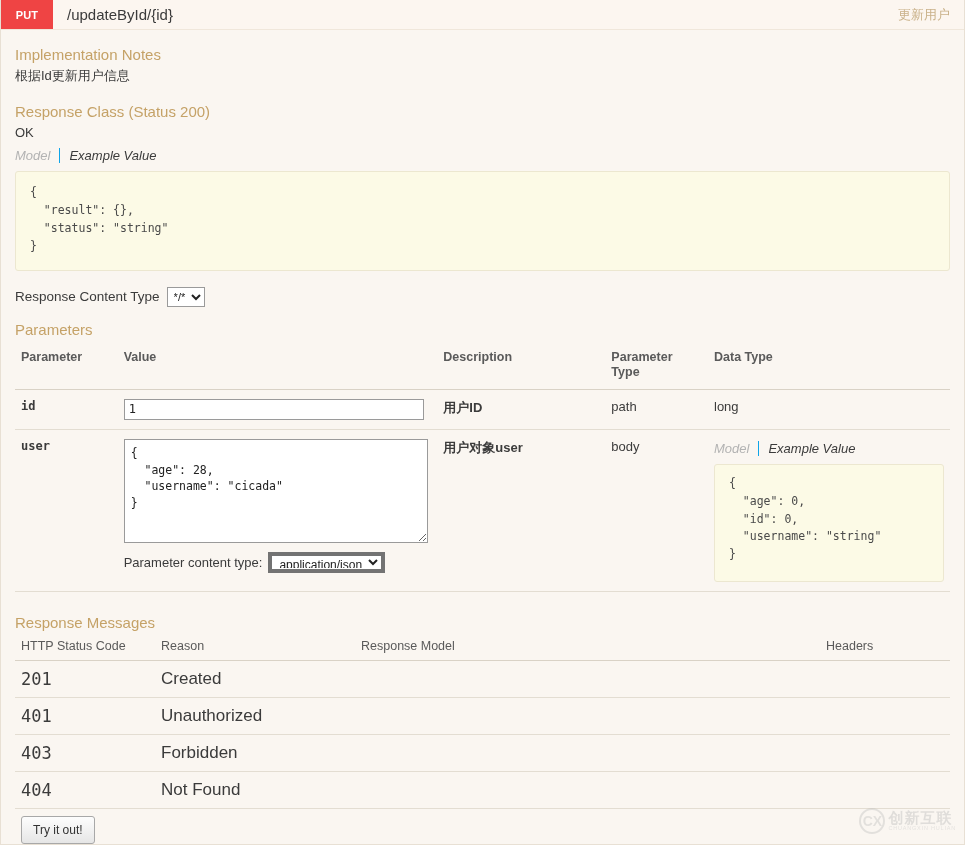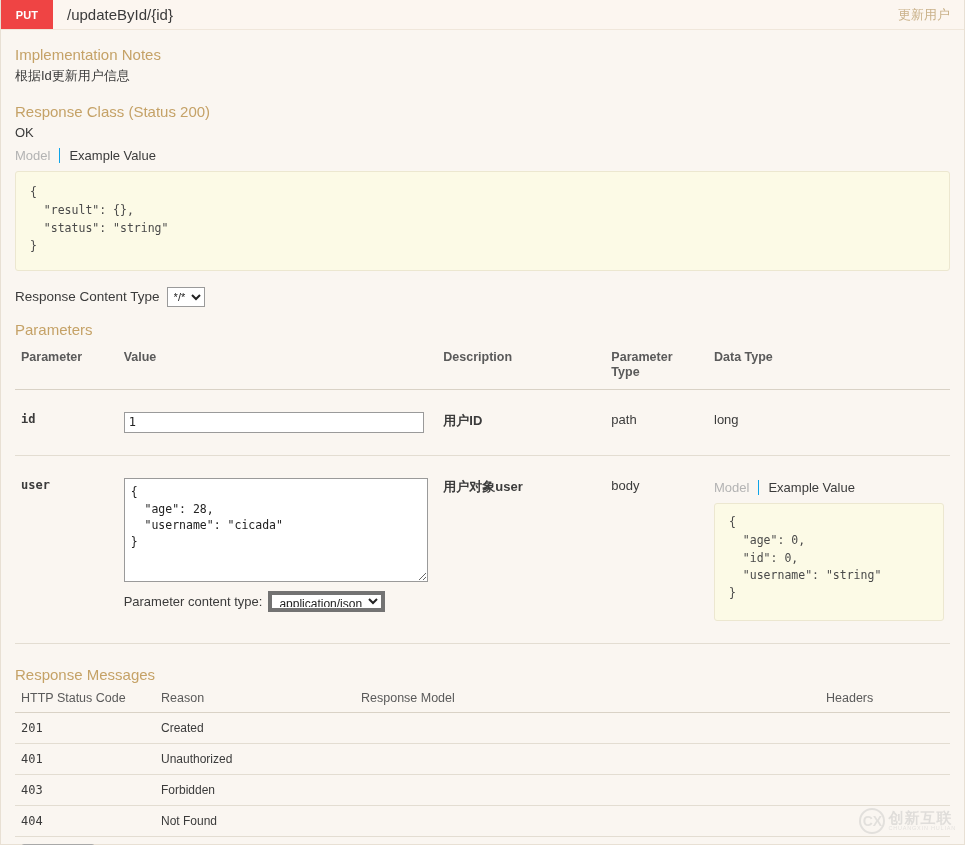--- a/index.html
+++ b/index.html
@@ -85,20 +85,21 @@
     margin: 0 0 18px 0;
     line-height: 1.4;
   }
 
   
   .model-tabs {
     display: flex;
     align-items: center;
     font-size: 13px;
     margin: 6px 0 8px 0;
+    font-style: italic;
   }
   .model-tabs .tab {
     padding: 0 9px 0 0;
     color: #b3b3b3;
     cursor: pointer;
   }
   .model-tabs .tab.active {
     color: #3b3b3b;
     border-left: 1px solid #0ea5e9;
     padding-left: 9px;
@@ -162,21 +163,21 @@
     text-align: left;
     font-weight: bold;
     color: #5a5a5a;
     font-size: 12.5px;
     padding: 4px 6px 8px 6px;
     border-bottom: 1px solid #d9d2c6;
     vertical-align: top;
     line-height: 1.25;
   }
   table.params tbody td {
-    padding: 22px 6px;
+    padding: 9px 6px;
     border-bottom: 1px solid #e3ddd2;
     vertical-align: top;
     color: #3b3b3b;
   }
   table.params tbody tr:last-child td { border-bottom: 1px solid #e3ddd2; }
   .col-param  { width: 105px; }
   .col-value  { width: 320px; }
   .col-desc   { width: 175px; }
   .col-ptype  { width: 105px; }
   .col-dtype  { width: auto; }
@@ -240,21 +241,21 @@
     font-weight: normal;
     color: #5a5a5a;
     font-size: 12.5px;
     padding: 2px 6px 7px 6px;
     border-bottom: 1px solid #d9d2c6;
   }
   table.responses tbody td {
     padding: 8px 6px;
     border-bottom: 1px solid #e3ddd2;
     color: #3b3b3b;
-    font-size: 12px;
+    font-size: 17px;
   }
   td.status-code {
     font-family: "DejaVu Sans Mono", "Liberation Mono", monospace;
     font-size: 12px;
     width: 140px;
   }
   .col-reason  { width: 200px; }
   .col-rmodel  { width: 465px; }
   .col-headers { width: auto; }
 

